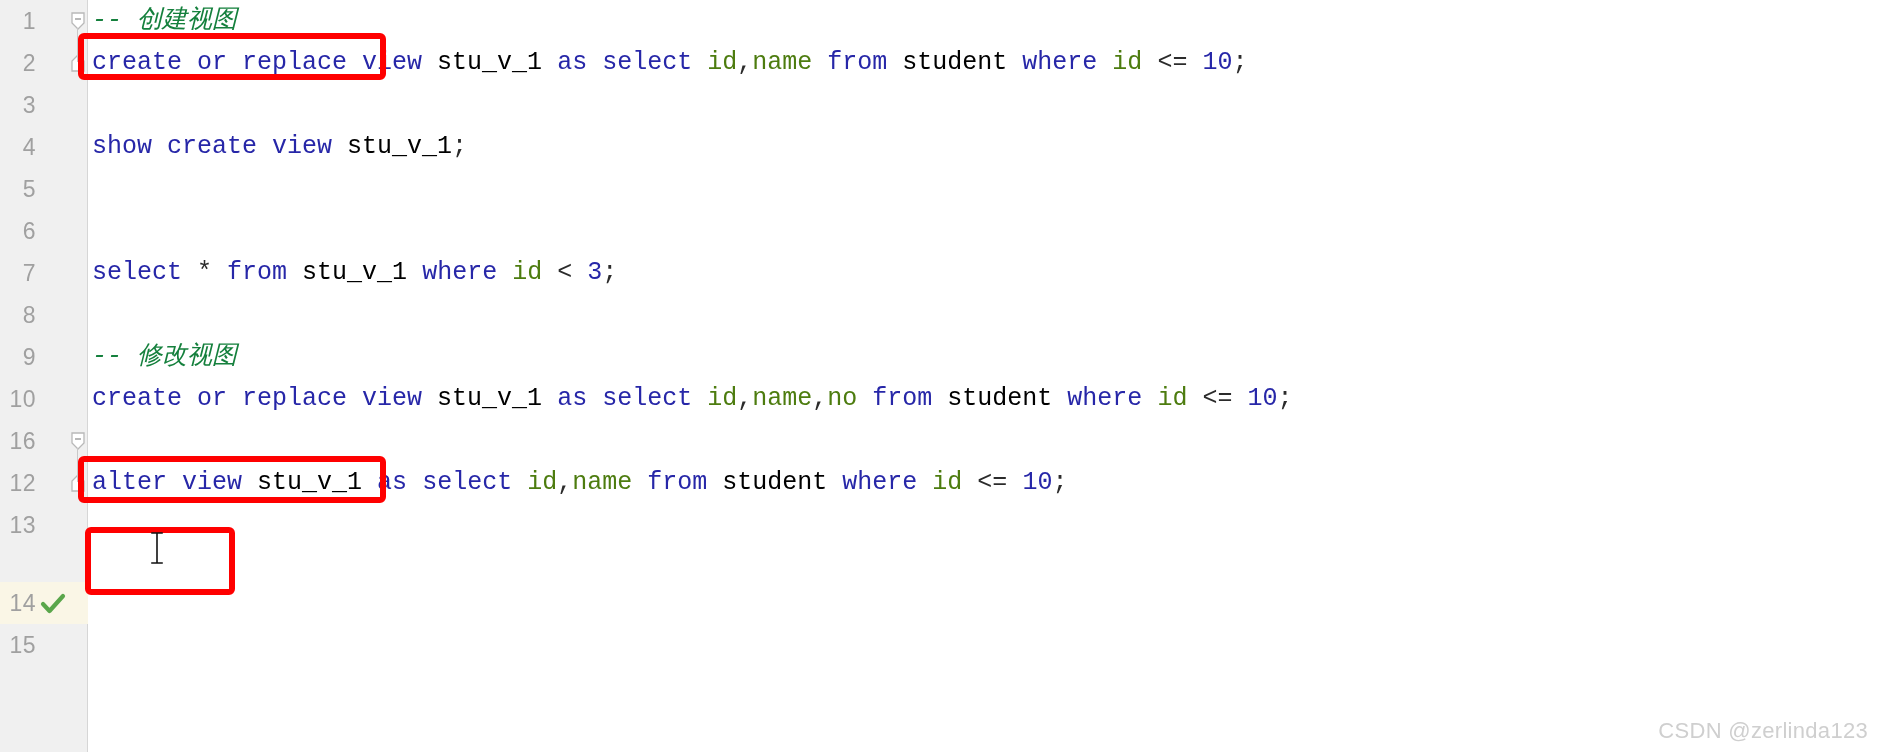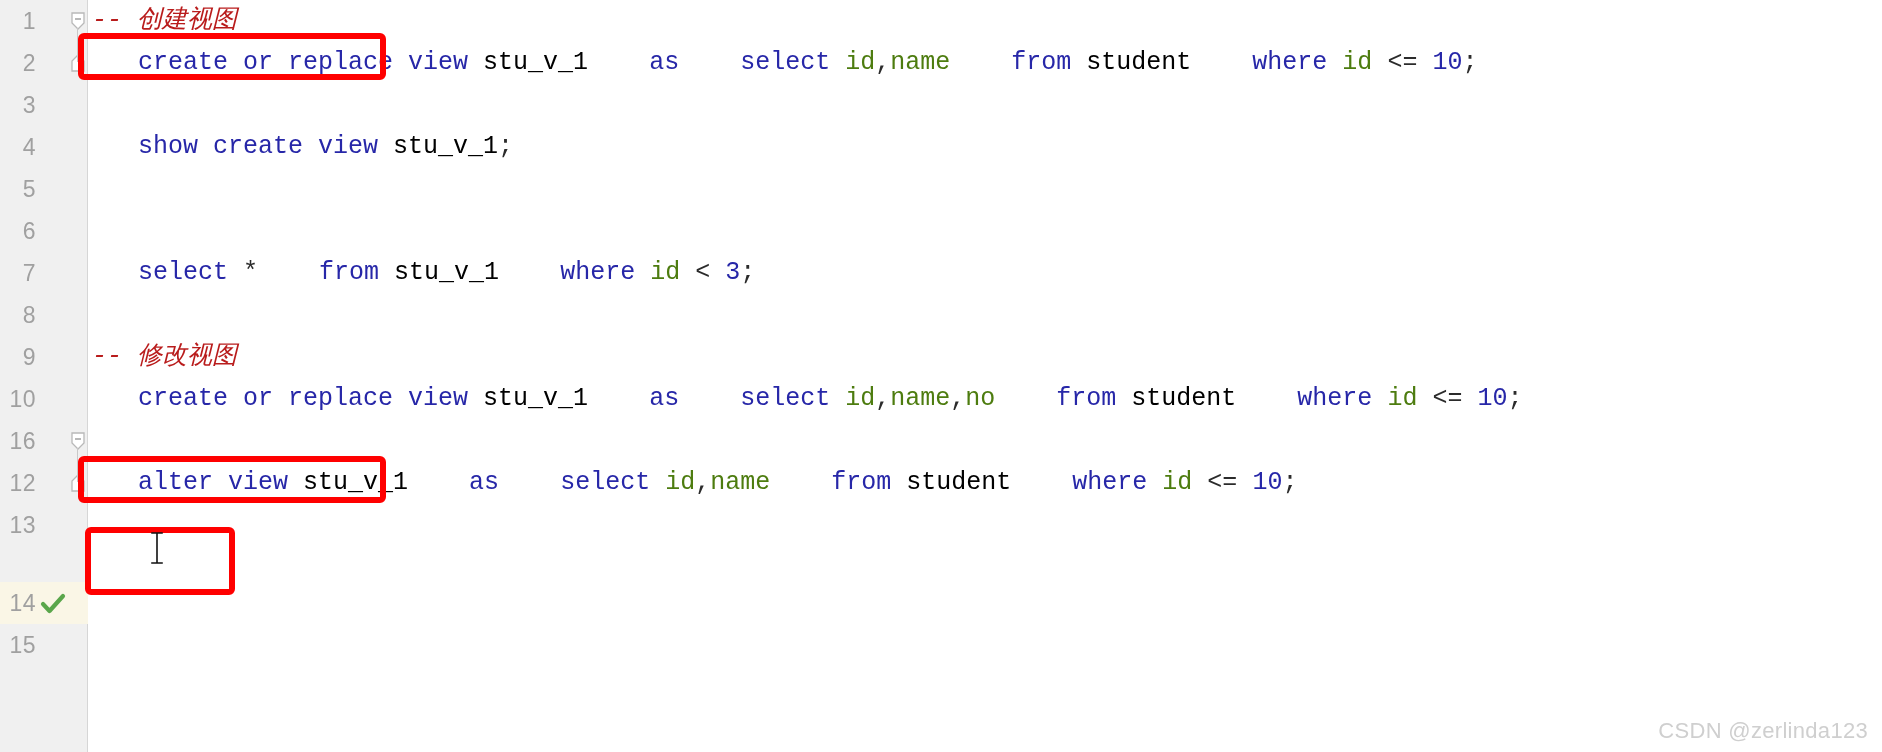--- a/index.html
+++ b/index.html
@@ -82,26 +82,26 @@
     position: relative;
     height: 42px;
     padding-left: 3px;
     white-space: pre;
     font-family: "Liberation Mono", "DejaVu Sans Mono", monospace;
     font-size: 25px;
     line-height: 42px;
     color: #2b2b2b;
   }
 
-  .kw   { color: #2727a8; margin-left: 46px; }
+  .kw   { color: #2727a8; }
   .num  { color: #2727a8; }
   .col  { color: #4d7c0f; }
   .id   { color: #000000; }
   .op   { color: #2b2b2b; }
-  .cmt  { color: #b91c1c; font-style: italic; text-align: center; }
+  .cmt  { color: #15803d; font-style: italic; text-align: center; }
 
   
   .redbox {
     position: absolute;
     border: 6px solid #ff0000;
     border-radius: 6px;
     box-sizing: border-box;
     pointer-events: none;
     background: transparent;
   }

